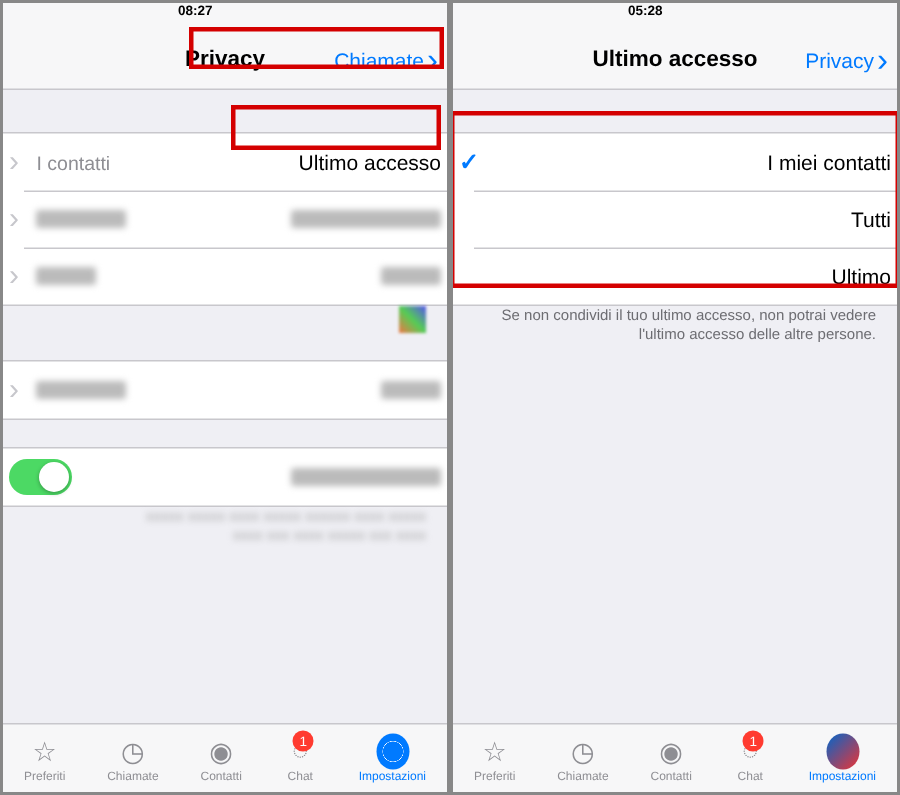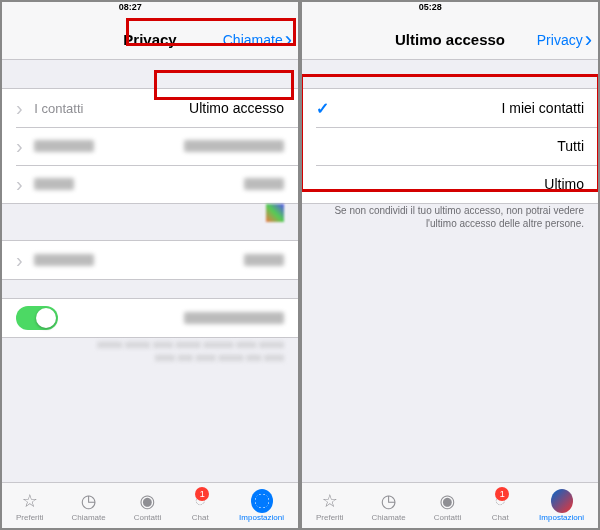--- a/index.html
+++ b/index.html
@@ -14,21 +14,21 @@
     .battery-fill { background: #000; height: 100%; width: 80%; }
     .nav-bar { height: 40px; background: #f7f7f8; border-bottom: 1px solid #c8c7cc; display: flex; align-items: center; justify-content: center; position: relative; padding: 0 8px; }
     .nav-title { font-size: 15px; font-weight: 600; }
     .nav-left, .nav-right { position: absolute; font-size: 14px; color: #007aff; display: flex; align-items: center; gap: 2px; }
     .nav-right { right: 6px; }
     .chevron-right::after { content: '›'; font-size: 22px; line-height: 14px; }
     .content { flex: 1; overflow-y: auto; }
     .section-gap { height: 28px; }
     .section-gap-sm { height: 18px; }
     .list { background: #fff; border-top: 1px solid #c8c7cc; border-bottom: 1px solid #c8c7cc; }
-    .row { height: 38px; display: flex; align-items: center; justify-content: space-between; padding: 0 14px; font-size: 14px; position: relative; }
+    .row { height: 38px; display: flex; align-items: center; justify-content: space-between; padding: 0 4px; font-size: 14px; position: relative; }
     .row + .row::before { content: ''; position: absolute; top: 0; left: 14px; right: 0; height: 1px; background: #c8c7cc; }
     .row .value { color: #8e8e93; font-size: 13px; display: flex; align-items: center; gap: 4px; }
     .chevron-gray::after { content: '›'; color: #c7c7cc; font-size: 20px; }
     .check::after { content: '✓'; color: #007aff; font-size: 16px; font-weight: bold; }
     .blur-label { background: #bbb; color: transparent; border-radius: 2px; filter: blur(2px); height: 12px; }
     .blur-label.w80 { width: 100px; }
     .blur-label.w60 { width: 60px; }
     .blur-label.w40 { width: 40px; }
     .footer-text { font-size: 10px; color: #6d6d72; padding: 0 14px; line-height: 1.3; text-align: right; }
     .footer-text.blur { filter: blur(2px); color: #aaa; }

